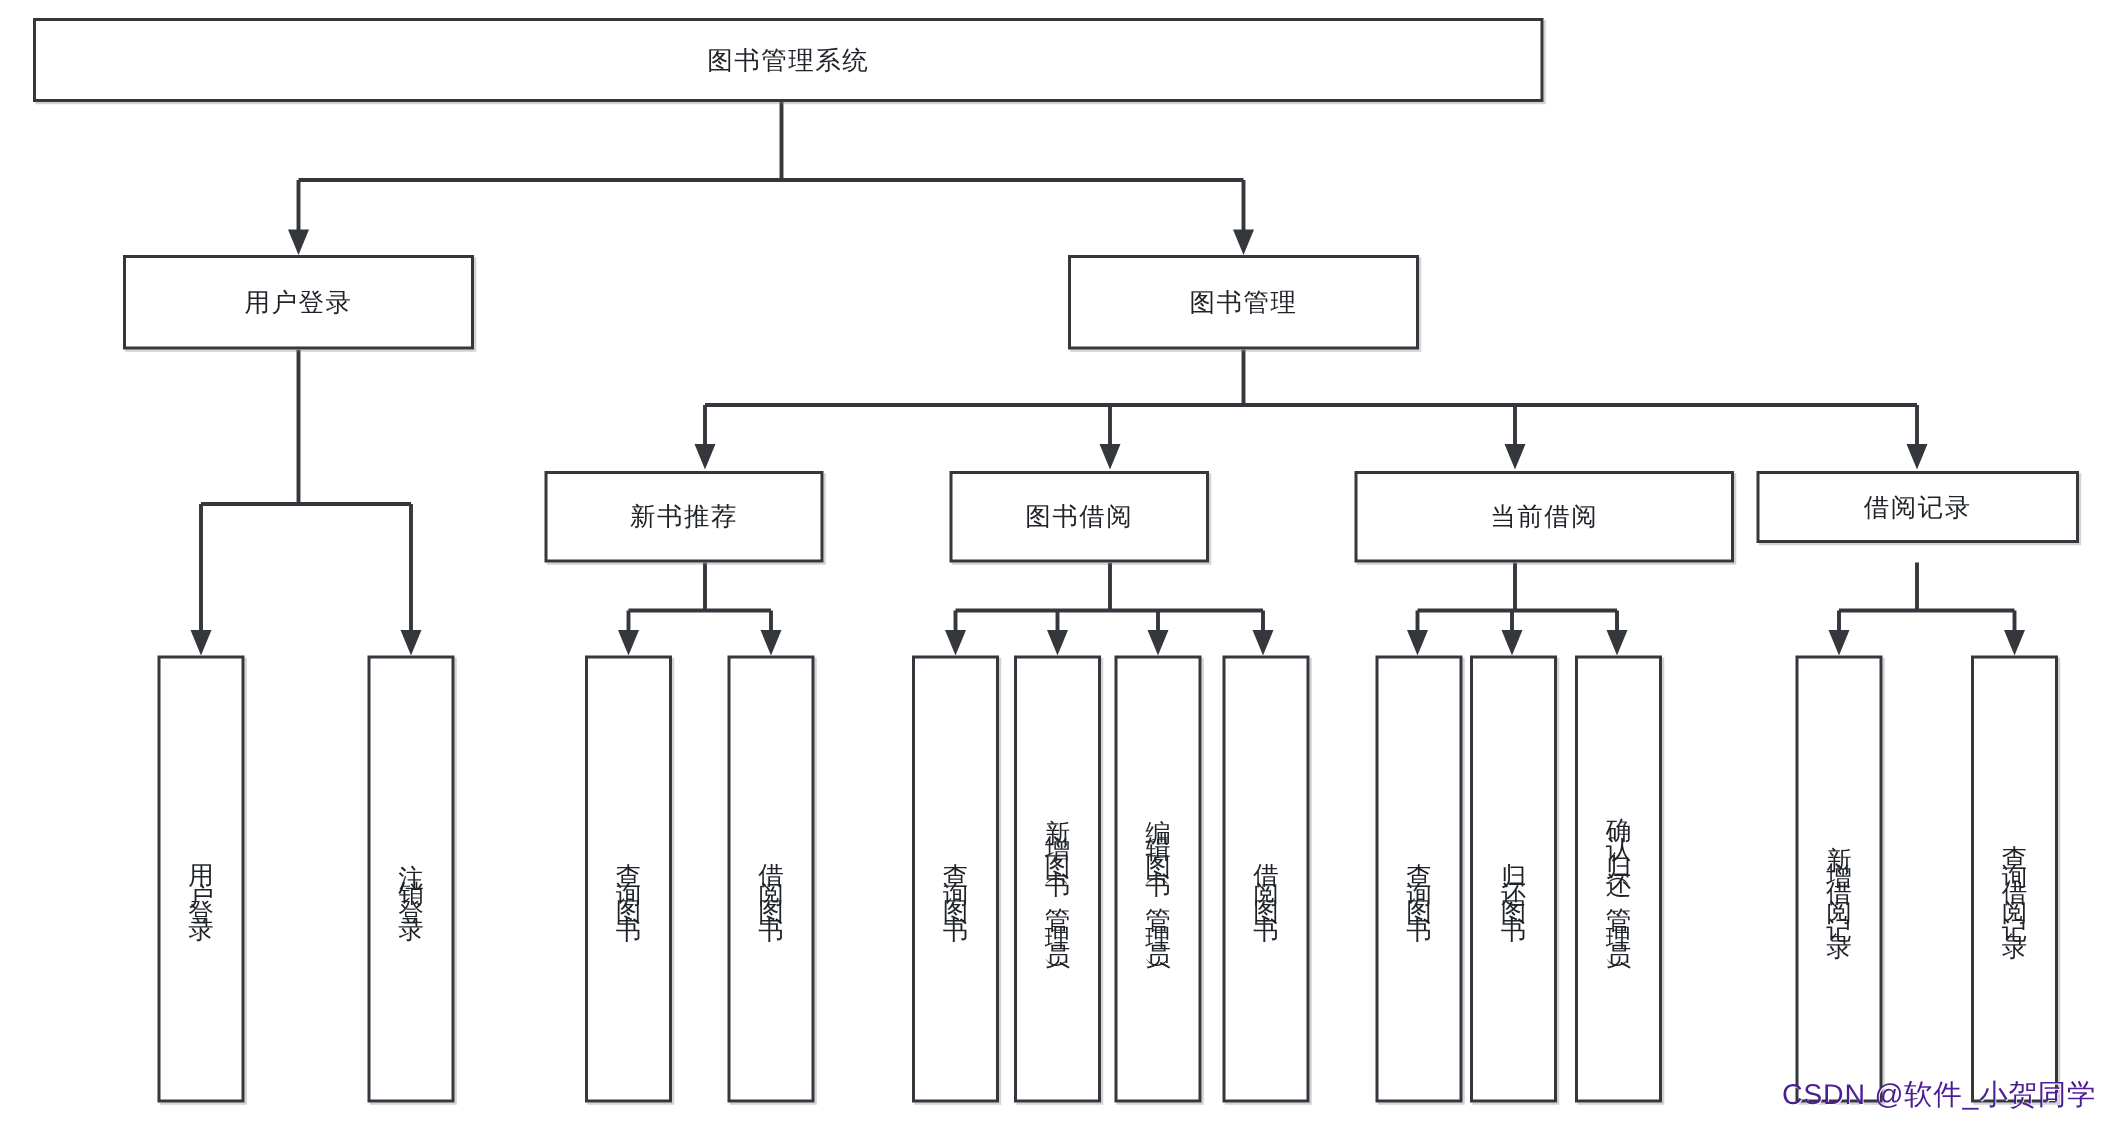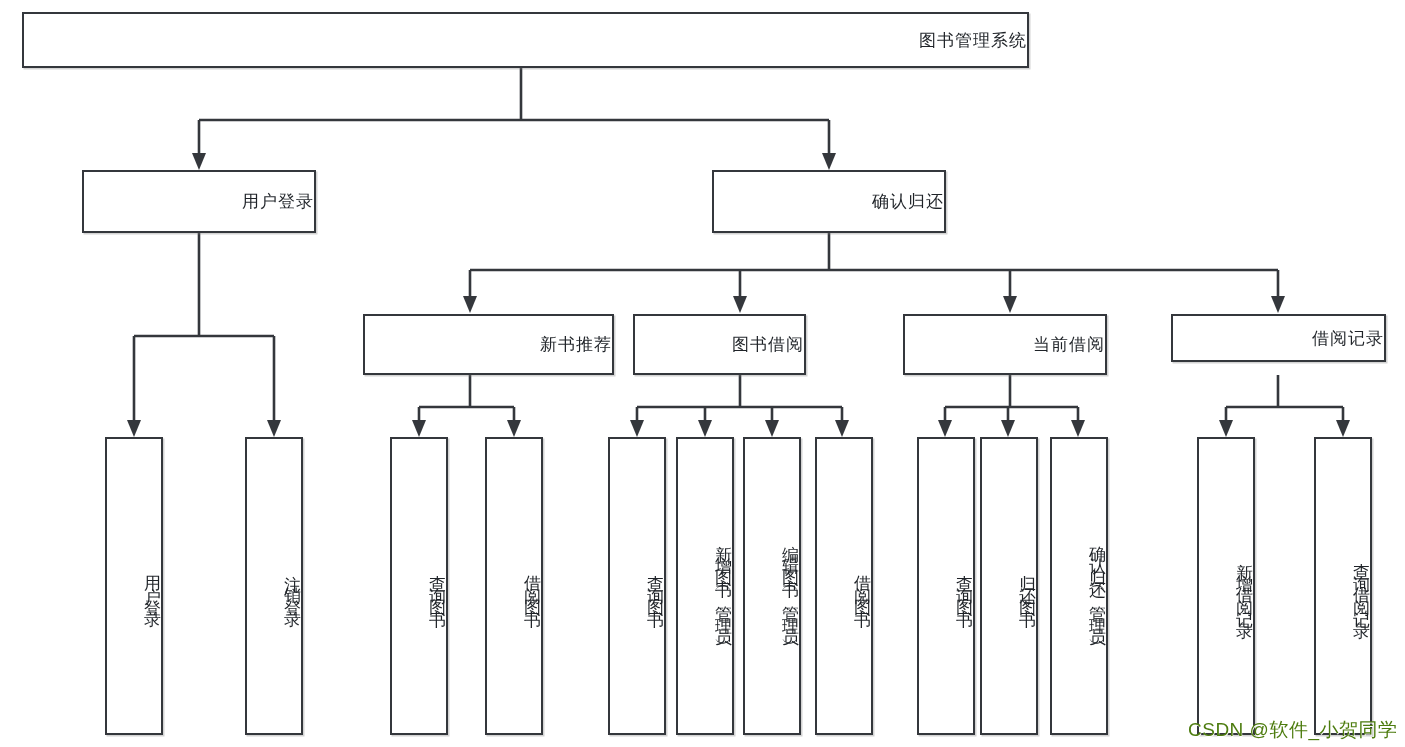--- a/index.html
+++ b/index.html
@@ -11,37 +11,37 @@
     overflow:hidden;
   }
   .wires{position:absolute;left:0;top:0;}
   .wire{stroke:#34373c;stroke-width:2.6;fill:none;}
   .arrow{fill:#34373c;stroke:none;}
   .box{
     position:absolute;
     box-sizing:border-box;
     border:2px solid #34373c;
     background:#ffffff;
-    display:flex;align-items:center;justify-content:flex-end;
+    display:flex;align-items:center;justify-content:center;
     box-shadow:1.5px 1.5px 0 rgba(130,130,130,0.35);
   }
   .hbox .lbl{
     font-size:17px;color:#1f2328;letter-spacing:1px;white-space:nowrap;
   }
   .vbox{width:58px;height:298px;top:437px;}
   .vbox .vlbl{
     writing-mode:vertical-rl;
     text-orientation:mixed;
     font-size:17px;color:#1f2328;
     letter-spacing:12px;line-height:1;
     white-space:nowrap;
   }
   .watermark{
     position:absolute;left:1188px;top:717px;
-    font-size:19px;color:#4d7c0f;letter-spacing:0.5px;
+    font-size:19px;color:#4c1d95;letter-spacing:0.5px;
     white-space:nowrap;z-index:5;
     text-shadow:0.5px 0.5px 0 #ffffff;
   }
 </style>
 </head>
 <body>
 
 <div class="canvas">
 
   <svg class="wires" width="1405" height="747" viewBox="0 0 1405 747" aria-hidden="true">
@@ -82,30 +82,30 @@
   </svg>
 
   <div class="box hbox" style="left:22px;top:12px;width:1007px;height:56px;">
     <span class="lbl">图书管理系统</span>
   </div>
 
   <div class="box hbox" style="left:82px;top:170px;width:234px;height:63px;">
     <span class="lbl">用户登录</span>
   </div>
   <div class="box hbox" style="left:712px;top:170px;width:234px;height:63px;">
-    <span class="lbl">确认归还</span>
+    <span class="lbl">图书管理</span>
   </div>
 
-  <div class="box hbox" style="left:363px;top:314px;width:251px;height:61px;">
+  <div class="box hbox" style="left:363px;top:314px;width:186px;height:61px;">
     <span class="lbl">新书推荐</span>
   </div>
   <div class="box hbox" style="left:633px;top:314px;width:173px;height:61px;">
     <span class="lbl">图书借阅</span>
   </div>
-  <div class="box hbox" style="left:903px;top:314px;width:204px;height:61px;">
+  <div class="box hbox" style="left:903px;top:314px;width:253px;height:61px;">
     <span class="lbl">当前借阅</span>
   </div>
   <div class="box hbox" style="left:1171px;top:314px;width:215px;height:48px;">
     <span class="lbl">借阅记录</span>
   </div>
 
   <div class="box vbox" style="left:105px;">
     <span class="vlbl">用户登录</span>
   </div>
   <div class="box vbox" style="left:245px;">

